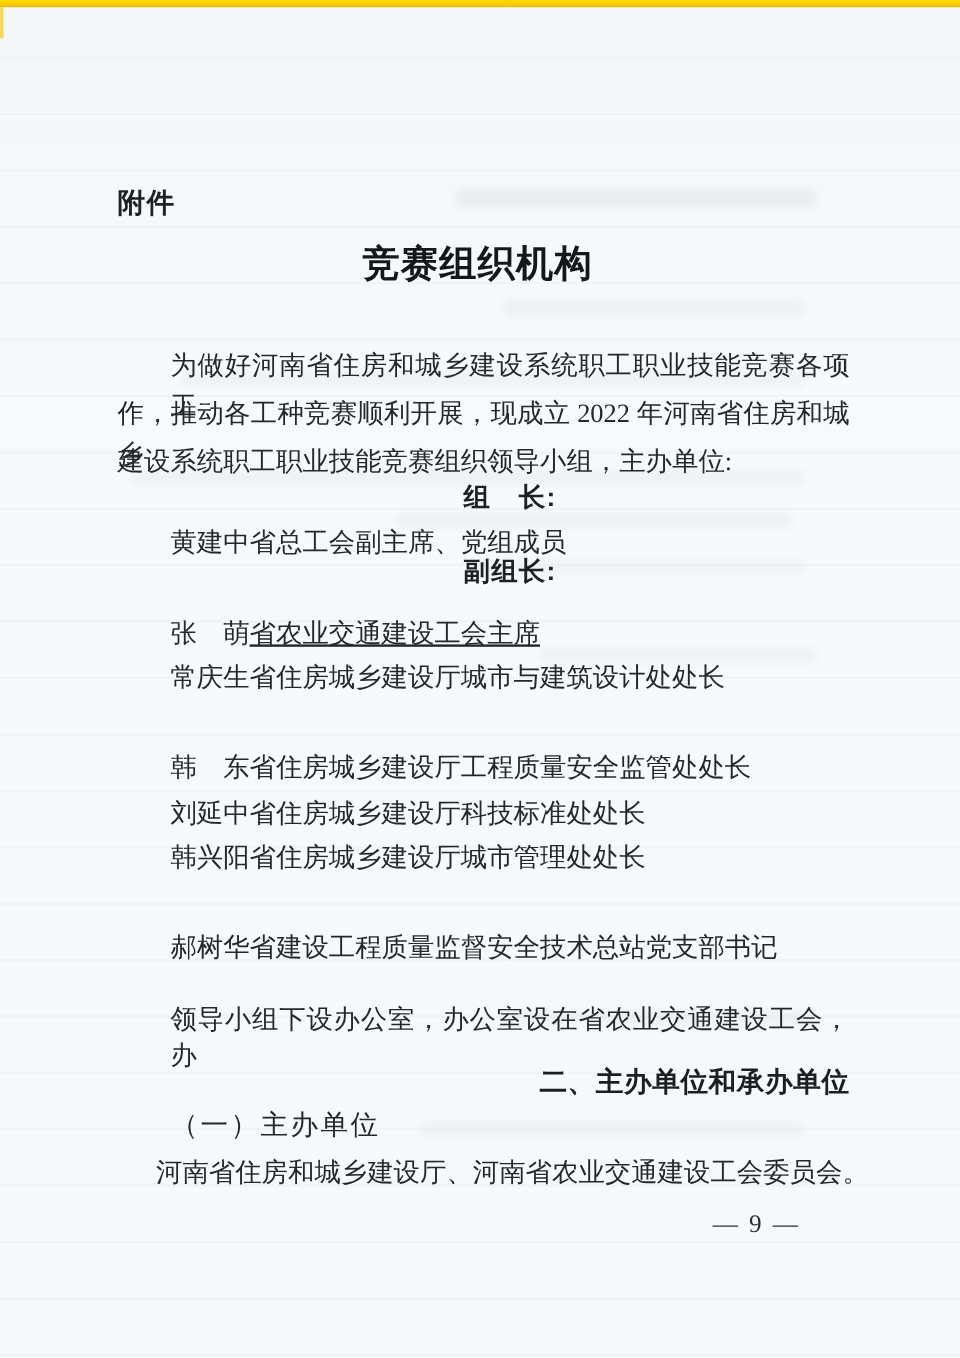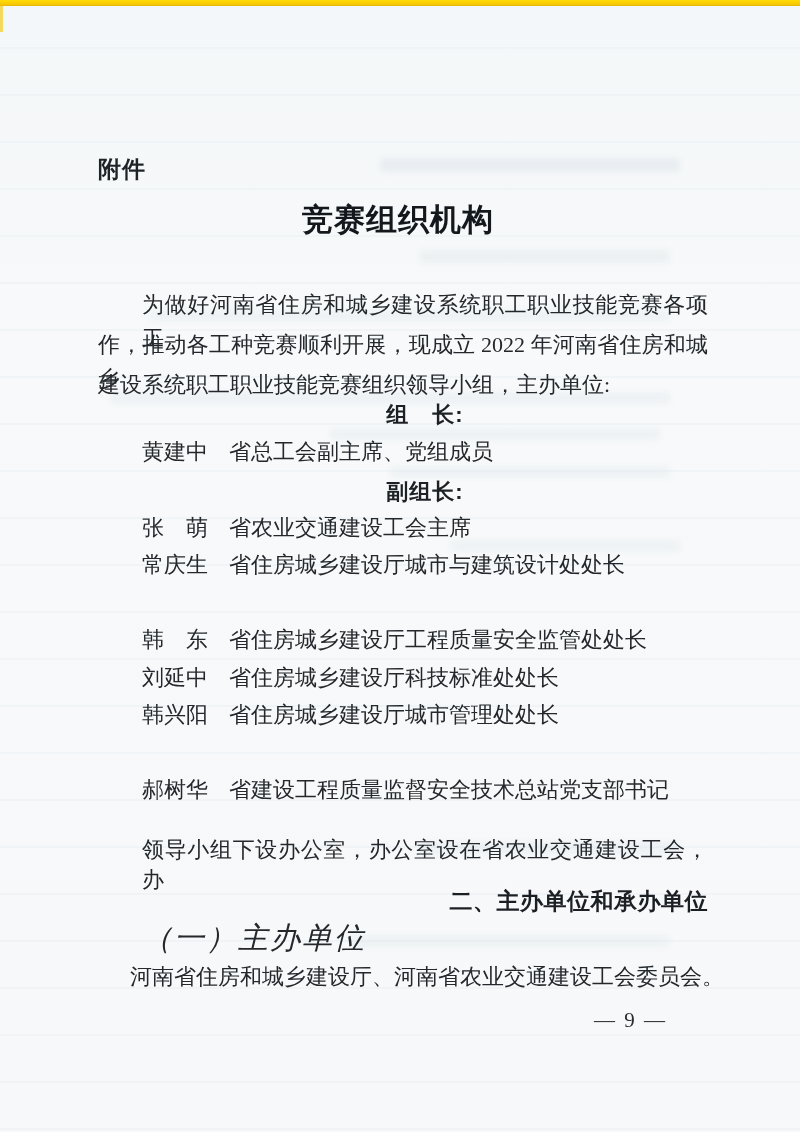--- a/index.html
+++ b/index.html
@@ -46,26 +46,26 @@
   .intro-2{top:328px;line-height:34px;}
   .intro-3{top:368px;line-height:34px;}
   .lbl{
     font-family:"Liberation Sans","DejaVu Sans",sans-serif;
     font-weight:700;letter-spacing:1px;color:#1d2125;text-align:center;
   }
   .row .name{
     display:inline-block;width:66px;
     text-align:justify;text-align-last:justify;vertical-align:top;
   }
-  .row .ptitle{margin-left:21px;}
+  .row .ptitle{}
   .h2{
     font-family:Liberation Sans, sans-serif;
     font-weight:700;font-size:23px;color:#1b1f23;letter-spacing:.5px;text-align:right;
   }
-  .kai{font-style:italic;font-size:30px;letter-spacing:2px;}
+  .kai{font-size:23px;letter-spacing:2px;}
   .page-num{
     position:absolute;left:594px;top:1008px;
     font-size:21px;letter-spacing:2px;color:#2a2e33;white-space:nowrap;
   }
   .ghost{
     position:absolute;border-radius:4px;
     background:rgba(125,145,165,.10);
     filter:blur(3px);pointer-events:none;
   }
 </style>
@@ -94,23 +94,23 @@
   <div class="tline intro-1 fill ind">为做好河南省住房和城乡建设系统职工职业技能竞赛各项工</div>
   <div class="tline intro-2 fill">作，推动各工种竞赛顺利开展，现成立 2022 年河南省住房和城乡</div>
   <div class="tline intro-3">建设系统职工职业技能竞赛组织领导小组，主办单位:</div>
 
   <div class="tline lbl ind" style="top:400px;">组　长:</div>
 
   <div class="tline row ind" style="top:437px;">
     <span class="name">黄建中</span><span class="ptitle">省总工会副主席、党组成员</span>
   </div>
 
-  <div class="tline lbl ind" style="top:477px;">副组长:</div>
+  <div class="tline lbl ind" style="top:461px;">副组长:</div>
 
-  <div class="tline row ind" style="top:513px;">
+  <div class="tline row ind" style="top:513px;text-decoration:underline;">
     <span class="name">张萌</span><span class="ptitle">省农业交通建设工会主席</span>
   </div>
   <div class="tline row ind" style="top:550px;">
     <span class="name">常庆生</span><span class="ptitle">省住房城乡建设厅城市与建筑设计处处长</span>
   </div>
   <div class="tline row ind" style="top:625px;">
     <span class="name">韩东</span><span class="ptitle">省住房城乡建设厅工程质量安全监管处处长</span>
   </div>
   <div class="tline row ind" style="top:663px;">
     <span class="name">刘延中</span><span class="ptitle">省住房城乡建设厅科技标准处处长</span>

